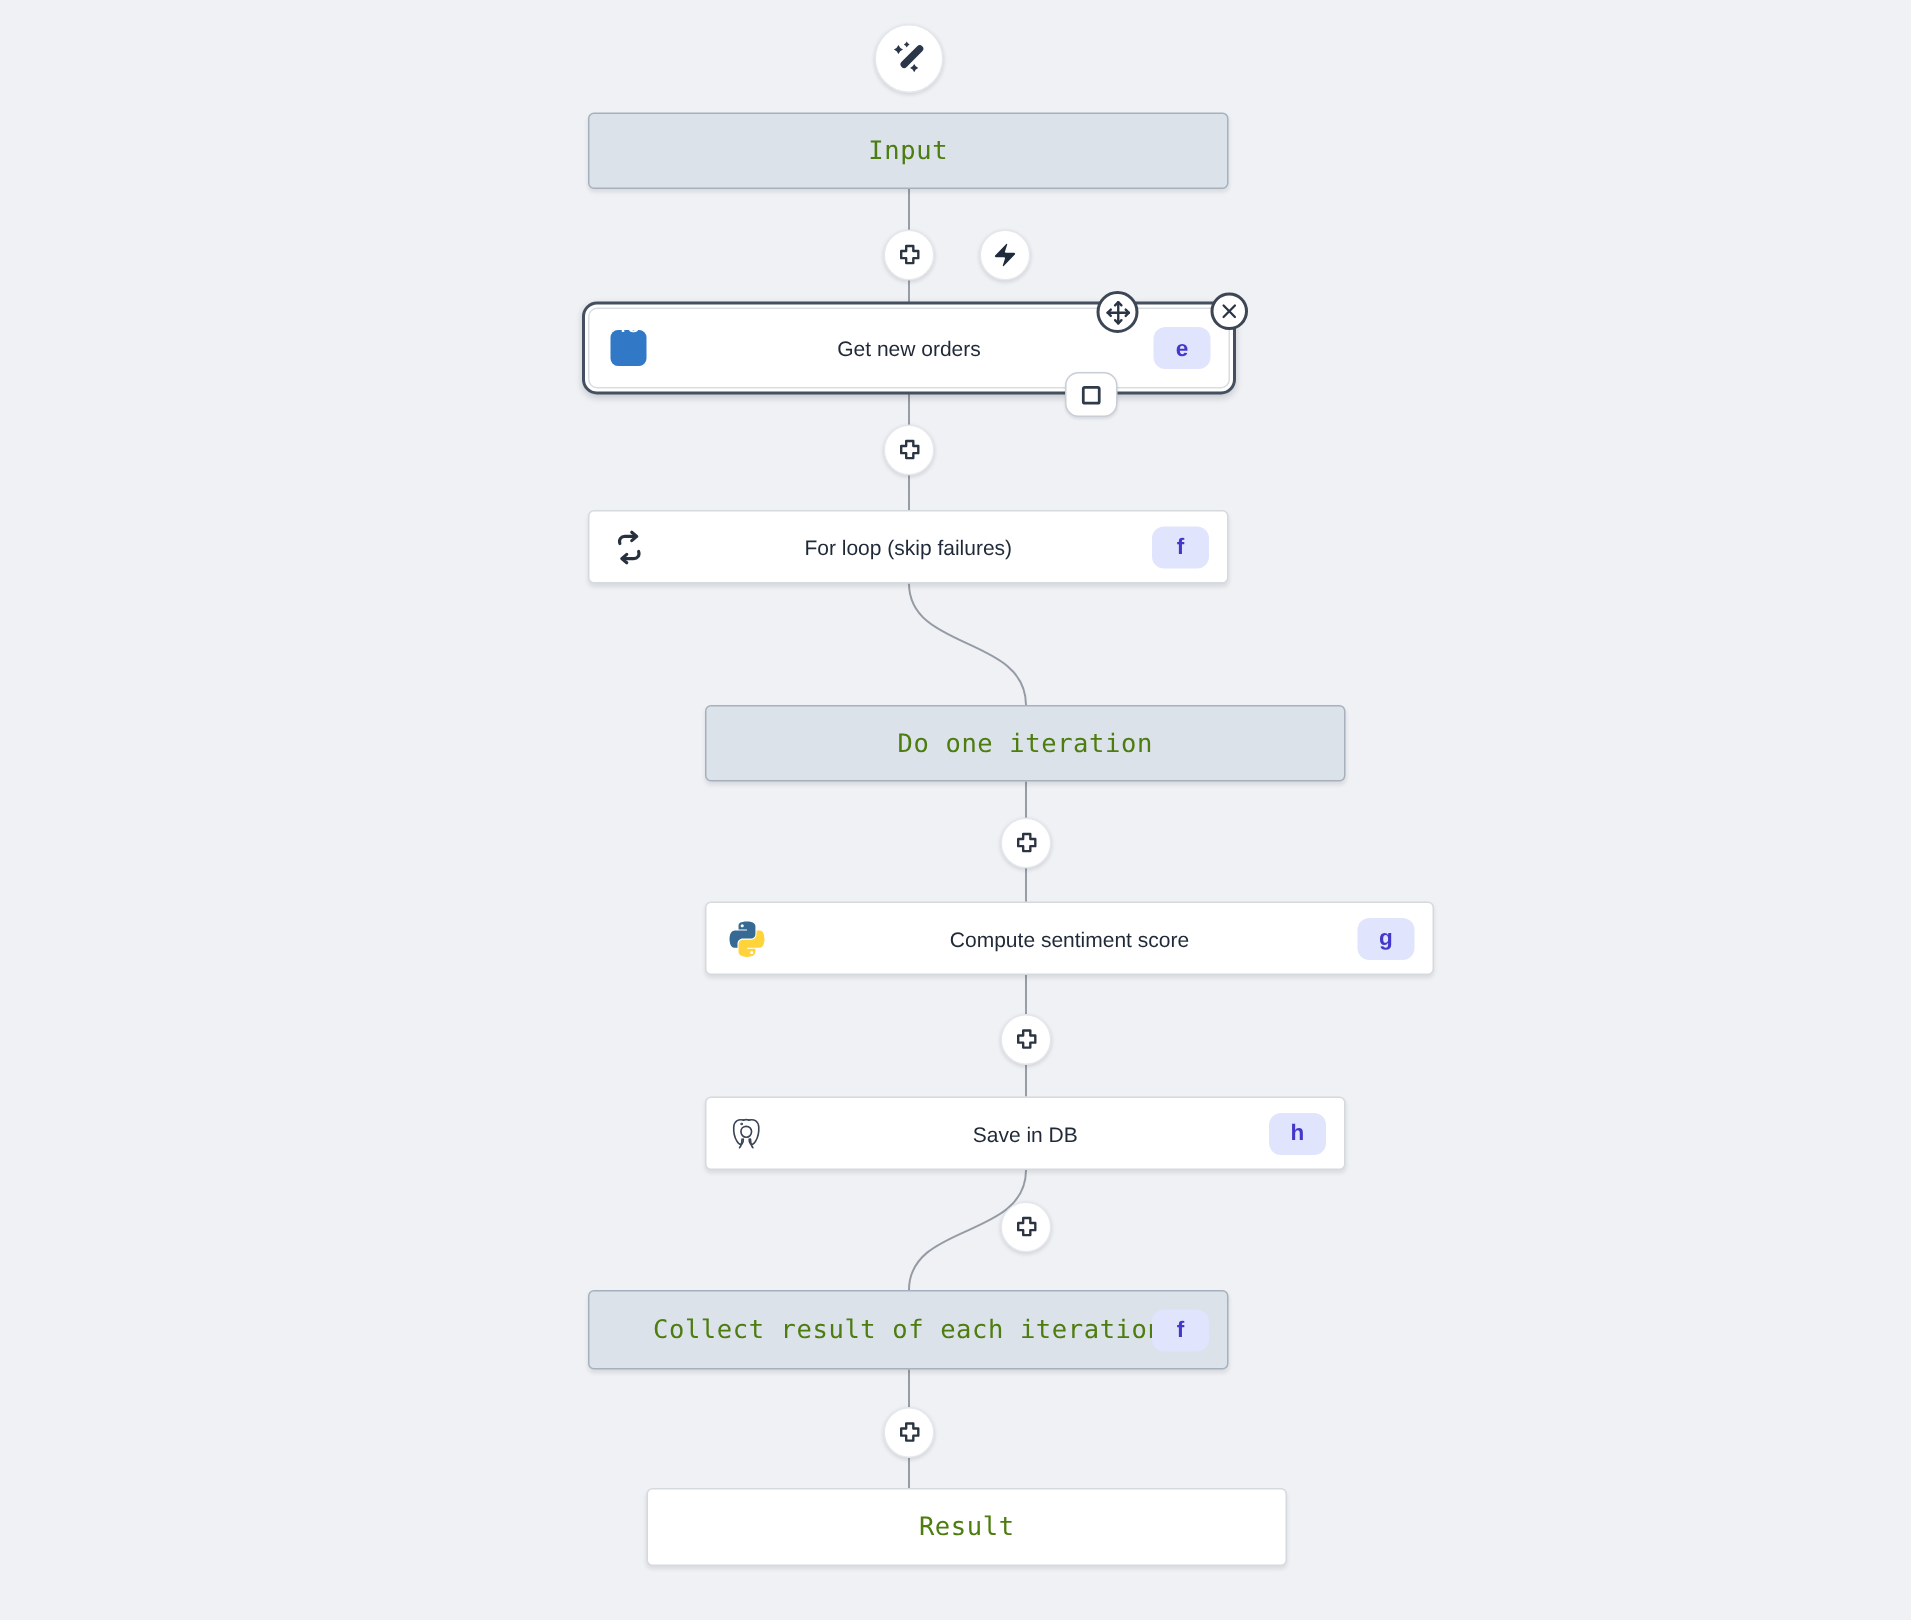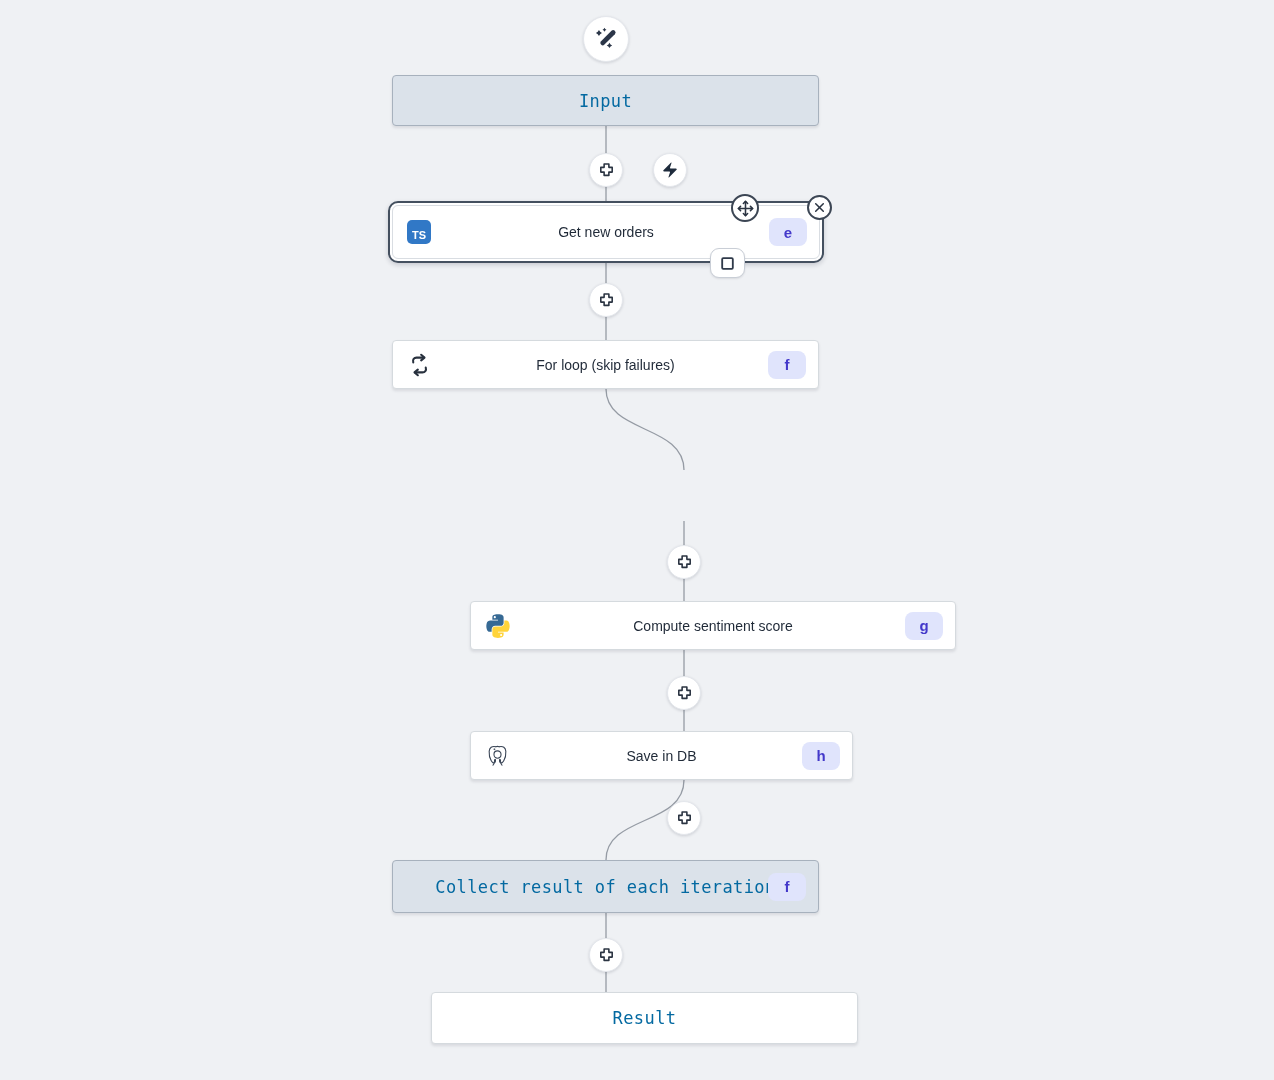--- a/index.html
+++ b/index.html
@@ -12,36 +12,36 @@
 
   
   .node {
     position:absolute; display:flex; align-items:center; justify-content:center;
     background:#ffffff; border:1px solid #d5dade; border-radius:4px;
     box-shadow:0 2px 3px rgba(15,23,42,.10); z-index:2; cursor:pointer;
   }
   .node-label { font-size:14px; color:#1f2937; }
   .mono .node-label {
     font-family:"DejaVu Sans Mono", monospace; font-size:17px;
-    letter-spacing:.4px; color:#0369a1; font-weight:500;
+    letter-spacing:.4px; color:#4d7c0f; font-weight:500;
   }
   .vnode { background:#dbe2ea; border:1px solid #a7b1bd; }
 
   .node-icon { position:absolute; left:14px; top:50%; transform:translateY(-50%);
     display:flex; align-items:center; justify-content:center; }
   .badge {
     position:absolute; right:12px; top:50%; transform:translateY(-50%);
     min-width:38px; height:28px; padding:0 10px; border-radius:8px;
     background:#e0e4fc; color:#4338ca; font-weight:bold; font-size:15px;
     display:flex; align-items:center; justify-content:center;
   }
   .ts-box {
     width:24px; height:24px; border-radius:5px; background:#3178c6;
     color:#ffffff; font-weight:bold; font-size:11px;
-    display:flex; align-items:flex-end; justify-content:center; padding-bottom:3px;
+    display:flex; align-items:flex-end; justify-content:center; padding-bottom:20px;
   }
 
   
   .circle-btn {
     position:absolute; border-radius:50%; background:#ffffff;
     border:1px solid #e4e7ec; box-shadow:0 1px 3px rgba(15,23,42,.15);
     display:flex; align-items:center; justify-content:center; z-index:3; cursor:pointer;
   }
   .wand-btn { left:583px; top:16px; width:46px; height:46px; }
   .plus-btn { width:34px; height:34px; }
@@ -152,20 +152,23 @@
         <path d="M6 9.5c-.9-2.7.9-4.6 3.1-4.6H16"></path>
         <polyline points="13.6 2.2 16.8 4.9 13.6 7.6"></polyline>
         <path d="M18 14.5c.9 2.7-.9 4.6-3.1 4.6H8"></path>
         <polyline points="10.4 16.4 7.2 19.1 10.4 21.8"></polyline>
       </svg>
     </span>
     <span class="node-label">For loop (skip failures)</span>
     <span class="badge">f</span>
   </div>
 
+  <div class="node vnode mono" style="left:470px; top:470px; width:427px; height:51px;">
+    <span class="node-label">Do one iteration</span>
+  </div>
 
   <div class="circle-btn plus-btn" style="left:667px; top:545px;">
     <svg width="19" height="19" viewBox="0 0 24 24">
       <path d="M9 3.8 h6 v4.2 h4.2 v6 h-4.2 v4.2 h-6 v-4.2 H4.8 v-6 H9 Z" fill="#ffffff" stroke="#2b3442" stroke-width="2" stroke-linejoin="round"></path>
     </svg>
   </div>
 
   <div class="node" style="left:470px; top:601px; width:486px; height:49px;">
     <span class="node-icon">
       <svg width="26" height="26" viewBox="8 -4 112 114">
@@ -176,21 +179,21 @@
     <span class="node-label">Compute sentiment score</span>
     <span class="badge">g</span>
   </div>
 
   <div class="circle-btn plus-btn" style="left:667px; top:676px;">
     <svg width="19" height="19" viewBox="0 0 24 24">
       <path d="M9 3.8 h6 v4.2 h4.2 v6 h-4.2 v4.2 h-6 v-4.2 H4.8 v-6 H9 Z" fill="#ffffff" stroke="#2b3442" stroke-width="2" stroke-linejoin="round"></path>
     </svg>
   </div>
 
-  <div class="node" style="left:470px; top:731px; width:383px; height:49px;">
+  <div class="node" style="left:470px; top:731px; width:427px; height:49px;">
     <span class="node-icon">
       <svg width="25" height="25" viewBox="0 0 24 24" fill="none" stroke="#3a4556" stroke-width="1.05" stroke-linecap="round" stroke-linejoin="round">
         <path d="M13.6 3.1c3.7-.9 6.1.9 6.4 4.3.2 2.9-.6 6.8-2 9.2-1 1.8-2.3 2.5-3.3 1.7-.7-.6-.9-1.7-.8-3"></path>
         <path d="M10.4 3.1c-3.7-.9-6.1.9-6.4 4.3-.2 2.9.6 6.8 2 9.2 1 1.8 2.3 2.5 3.3 1.7.7-.6.9-1.7.8-3"></path>
         <path d="M10.4 3.1c1-.4 2.2-.4 3.2 0"></path>
         <path d="M9.3 15.3c-.1 2.4-.5 4.5-1.6 5.5"></path>
         <path d="M14.7 15.3c.1 2.4.5 4.5 1.6 5.5"></path>
         <path d="M12 7.1c-2 0-3.4 1.4-3.4 3.3 0 2.1 1.5 3.7 3.4 3.7s3.4-1.6 3.4-3.7c0-1.9-1.4-3.3-3.4-3.3z"></path>
         <path d="M8.9 5.3c.25-.12.5 0 .5.25s-.25.37-.5.25-.25-.38 0-.5z" fill="#3a4556"></path>
       </svg>

